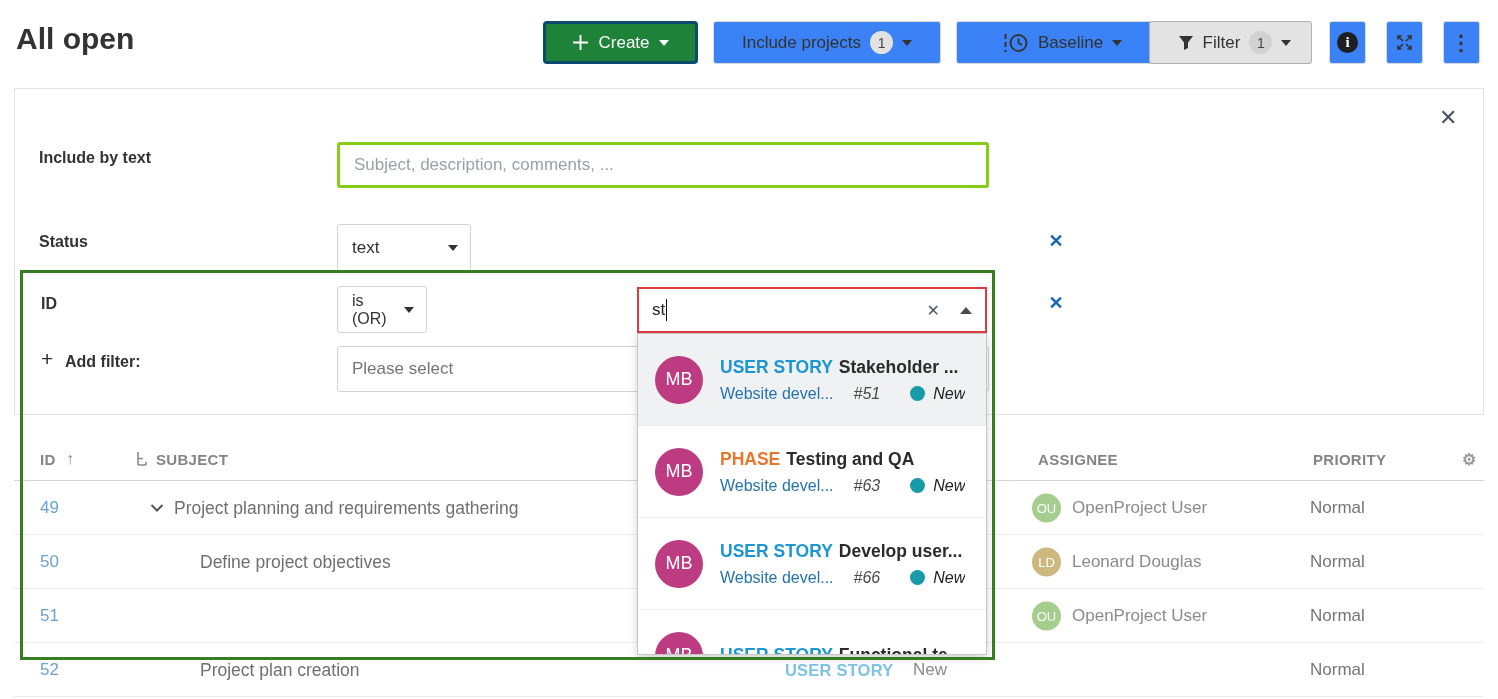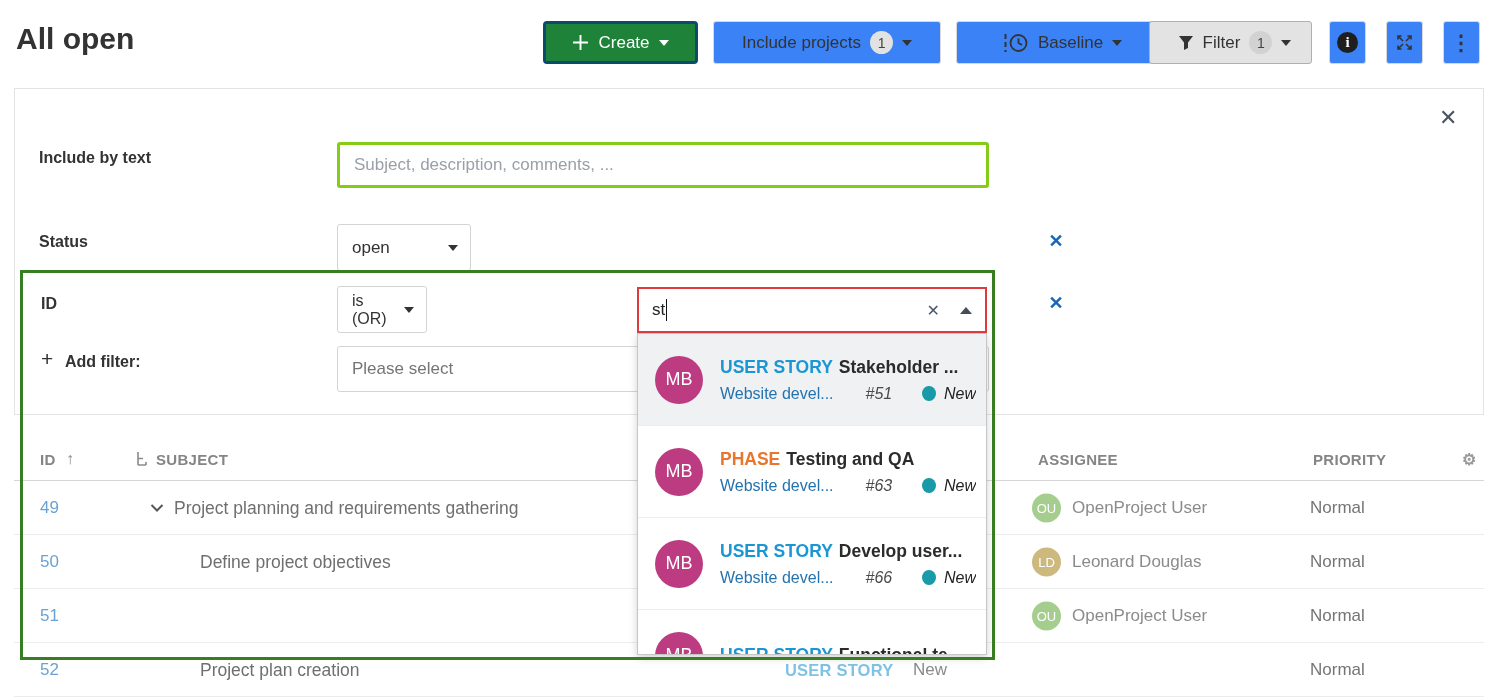--- a/index.html
+++ b/index.html
@@ -66,21 +66,21 @@
   .dd-item { height:92px; display:flex; align-items:center; padding:0 10px 0 17px; border-bottom:1px solid #ededed;
              background:#fff; cursor:pointer; }
   .dd-item.active { background:#f0f1f3; }
   .dd-avatar { width:48px; height:48px; min-width:48px; border-radius:50%; color:#fff; font-size:18px;
                display:flex; align-items:center; justify-content:center; margin-right:17px; }
   .dd-text { display:flex; flex-direction:column; gap:7px; overflow:hidden; }
   .dd-title { font-size:17.5px; font-weight:700; color:#2b2b2b; white-space:nowrap; }
   .dd-type { margin-right:6px; }
   .dd-meta { display:flex; align-items:center; font-size:16px; white-space:nowrap; }
   .dd-project { color:#2573ae; }
-  .dd-wpid { font-style:italic; color:#4a4a4a; margin-left:32px; }
+  .dd-wpid { font-style:italic; color:#4a4a4a; margin-left:20px; }
   .dd-dot { width:15px; height:15px; border-radius:50%; background:#189aa8; margin-left:30px; }
   .dd-status { font-style:italic; color:#222; margin-left:8px; }
 
   
   .green-box { position:absolute; left:20px; top:270px; width:975px; height:390px;
                border:3px solid #377d22; z-index:40; pointer-events:none; }
 
   
   .thead { position:absolute; left:14px; top:437px; width:1470px; height:44px; border-bottom:1px solid #d6d6d6;
            color:#858585; font-size:15px; font-weight:700; letter-spacing:.3px; }
@@ -160,21 +160,21 @@
   </div>
 
   <div class="filter-panel">
     <div class="fp-close">✕</div>
 
     <div class="flabel lbl-text">Include by text</div>
     <input class="text-input" placeholder="Subject, description, comments, ..." style="">
 
     <div class="flabel lbl-status">Status</div>
     <div class="selbox sel-status">
-      <span>open</span>
+      <span>text</span>
       <span class="caret-down"></span>
     </div>
     <div class="remove-x rx-status">✕</div>
 
     <div class="flabel lbl-id">ID</div>
     <div class="selbox sel-op">
       <span>is (OR)</span>
       <span class="caret-down"></span>
     </div>
     <div class="remove-x rx-id">✕</div>

